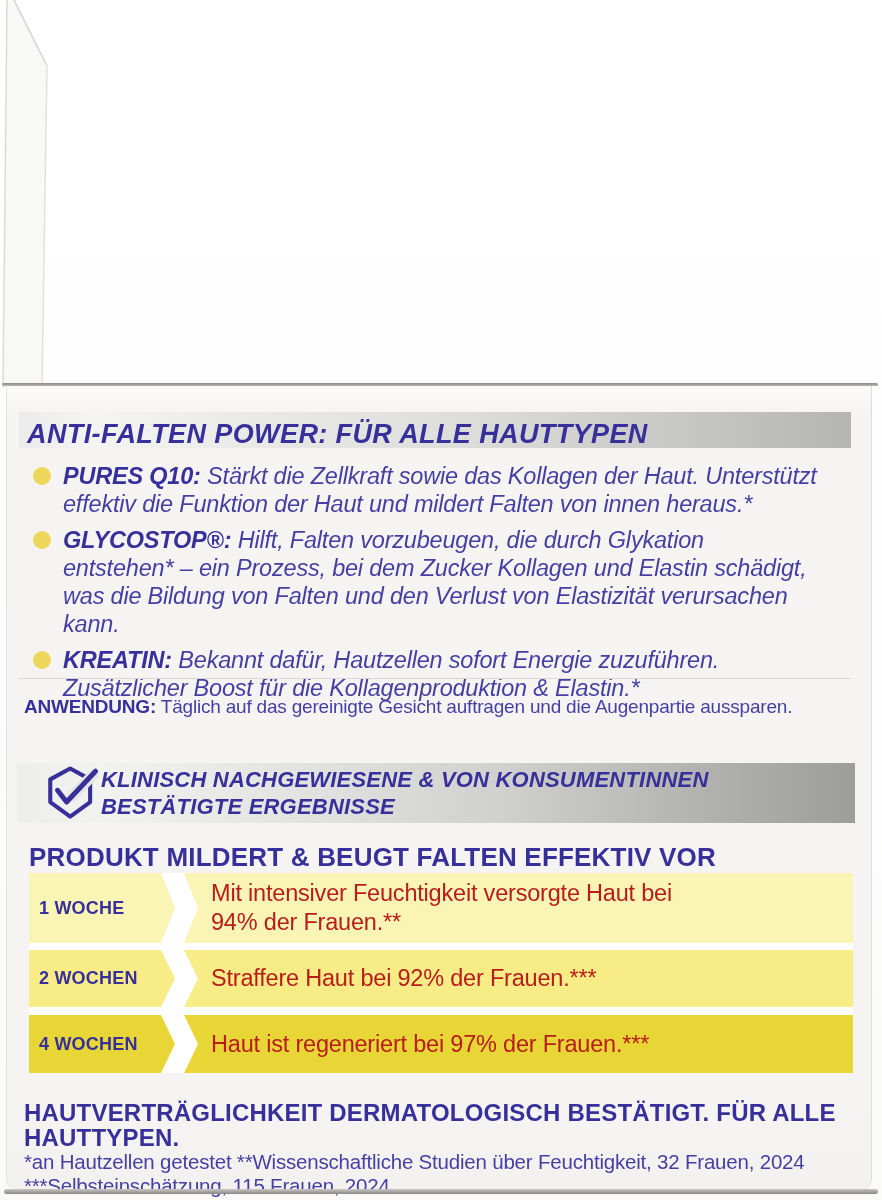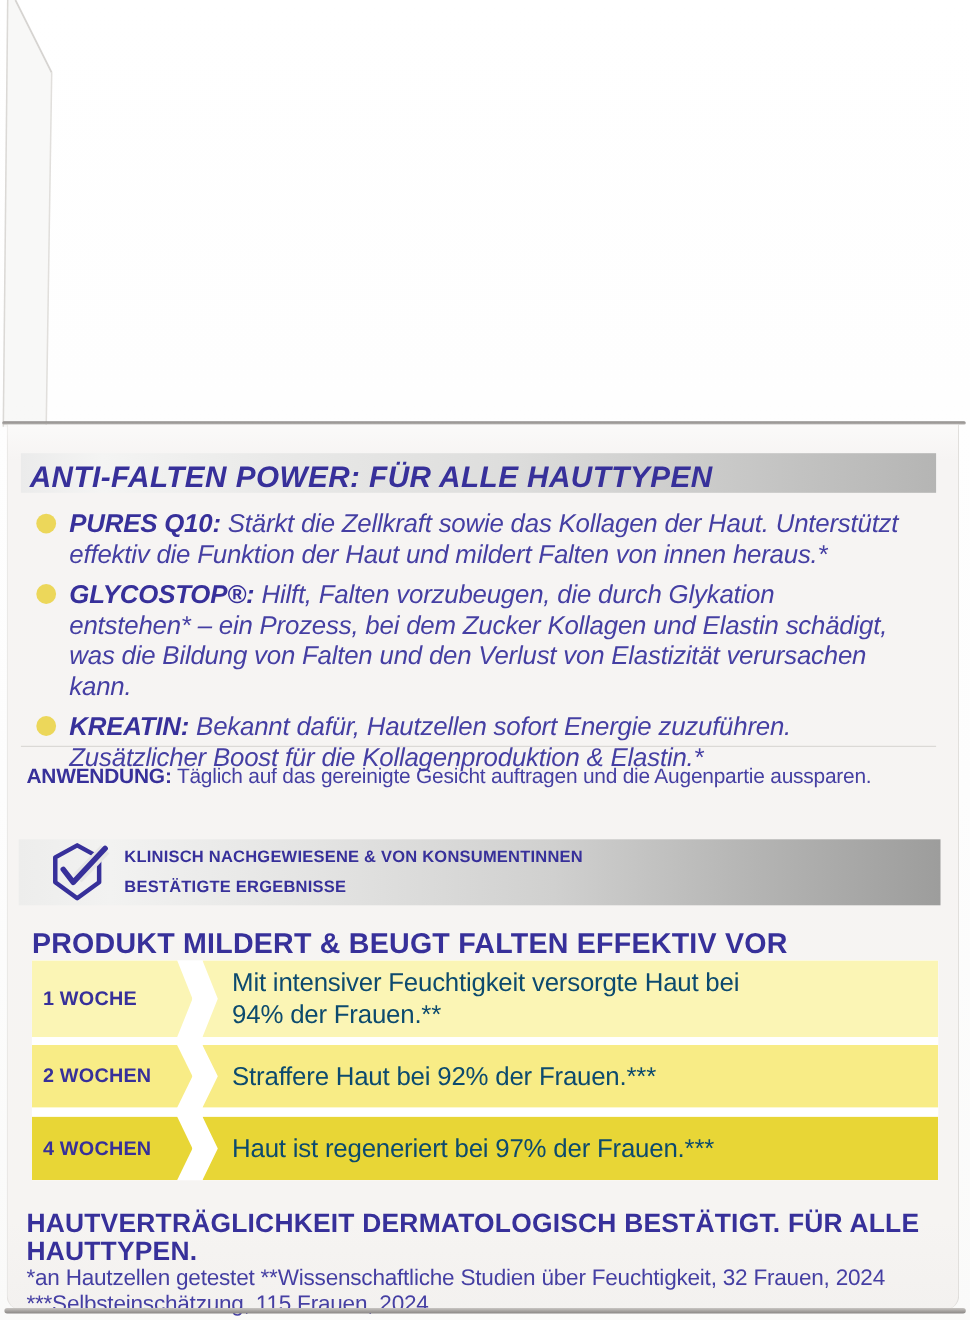--- a/index.html
+++ b/index.html
@@ -42,38 +42,38 @@
   .divider { position:absolute; left:12px; top:292px; width:832px; height:1px; background:#d9d6d3; }
 
   .usage { position:absolute; left:17px; top:306px; width:800px;
       font-size:19px; line-height:29px; letter-spacing:-.2px; }
 
   
   .clinical-bar { position:absolute; left:10px; top:377px; width:838px; height:60px;
       background:linear-gradient(90deg,#ededec 0%,#f2f2f1 10%,#e3e3e2 33%,#d0d0cf 58%,#b4b4b3 80%,#9d9d9c 100%);
       display:flex; align-items:center; }
   .clinical-icon { margin-left:26px; flex:0 0 auto; }
-  .clinical-text { margin-left:12px; font-size:15px; line-height:27px; font-weight:bold;
-      color:#37309a; letter-spacing:.2px; }
+  .clinical-text { font-size:22px; line-height:27px; font-weight:bold;
+      color:#37309a; letter-spacing:.2px;font-style:italic; }
 
   .results-headline { position:absolute; left:22px; top:456px; font-size:26px; font-weight:bold;
       color:#37309a; letter-spacing:.2px; white-space:nowrap; }
 
   
   .rows { position:absolute; left:22px; top:487px; width:824px; background:#ffffff; }
   .row { display:flex; width:100%; }
   .row1 { height:70px; margin-bottom:7px; }
   .row2 { height:57px; margin-bottom:8px; }
   .row3 { height:58px; }
   .row-period { width:146px; flex:0 0 auto; display:flex; align-items:center; padding-left:10px;
       clip-path:polygon(0 0, 132px 0, 146px 50%, 132px 100%, 0 100%);
       font-size:18px; font-weight:bold; color:#37309a; letter-spacing:.2px; }
   .row-claim { flex:1 1 auto; display:flex; align-items:center; padding-left:36px;
       clip-path:polygon(9px 0, 100% 0, 100% 100%, 9px 100%, 23px 50%);
-      font-size:23.5px; line-height:29px; color:#0c4a6e; letter-spacing:-.2px; }
+      font-size:23.5px; line-height:29px; color:#b91c1c; letter-spacing:-.2px; }
   .row1 .row-claim span { max-width:505px; }
 
   
   .footer { position:absolute; left:17px; top:714px; width:830px; }
   .footer-claim { font-size:24px; font-weight:bold; color:#37309a; letter-spacing:.2px; line-height:25px; }
   .footnote { font-size:20.5px; color:#453fa3; line-height:24px; letter-spacing:-.2px; }
 </style>
 </head>
 <body>
 

